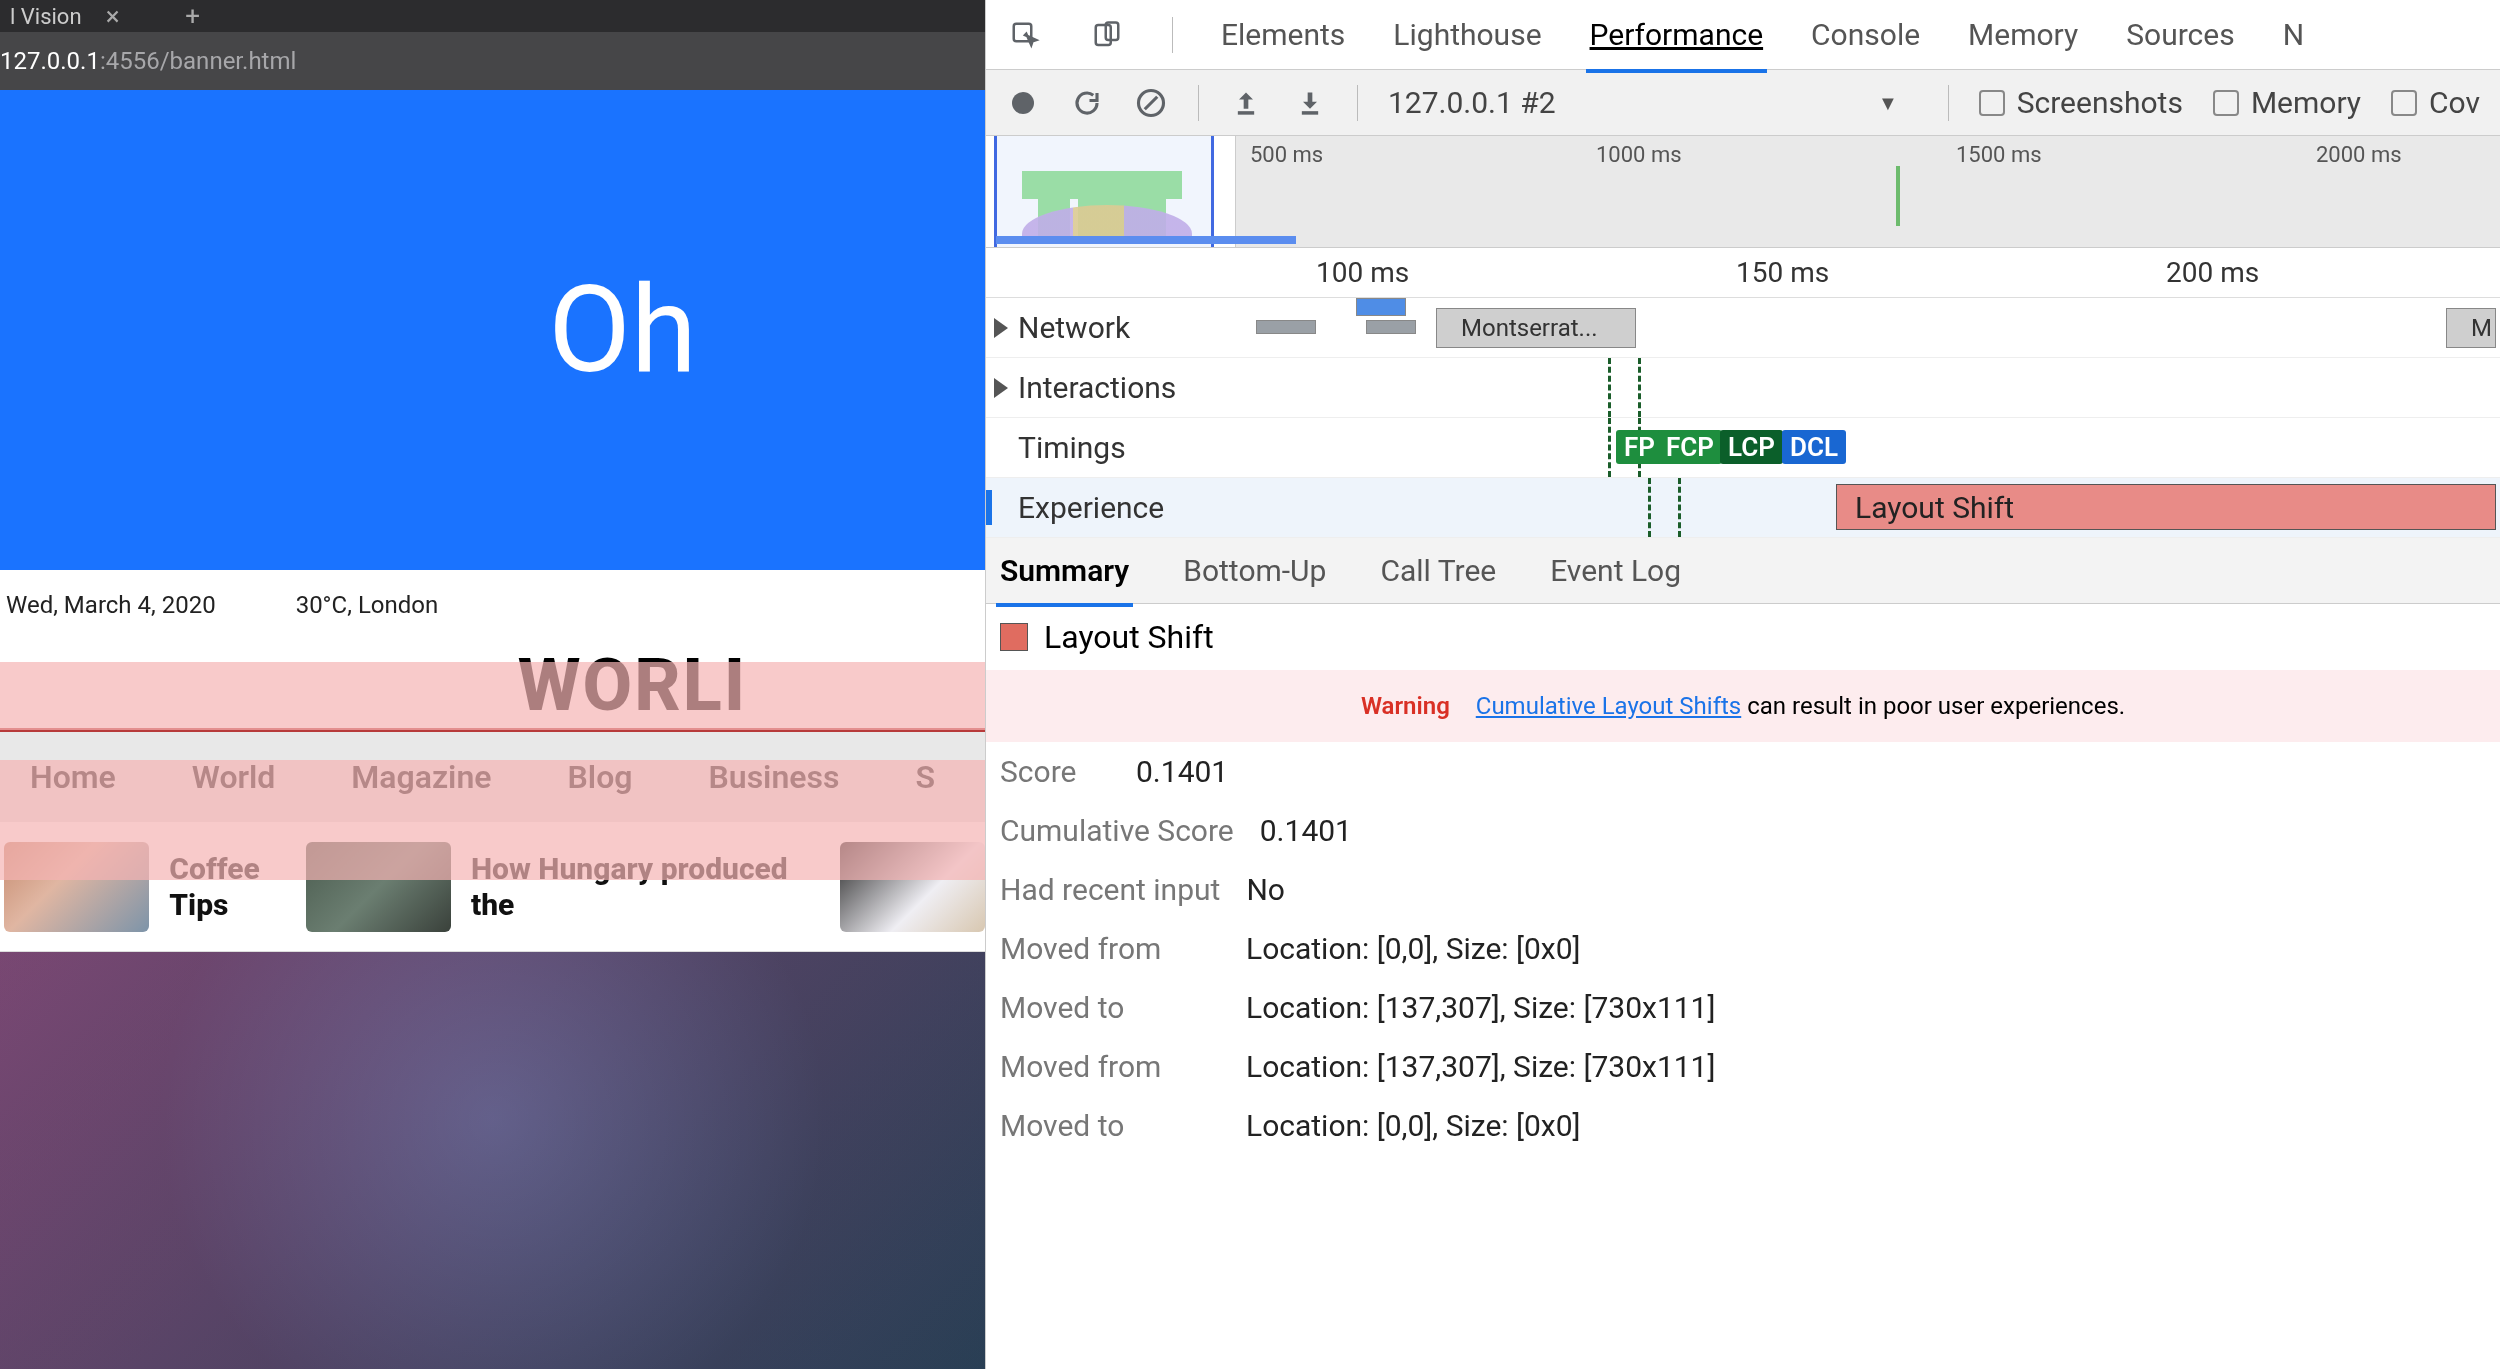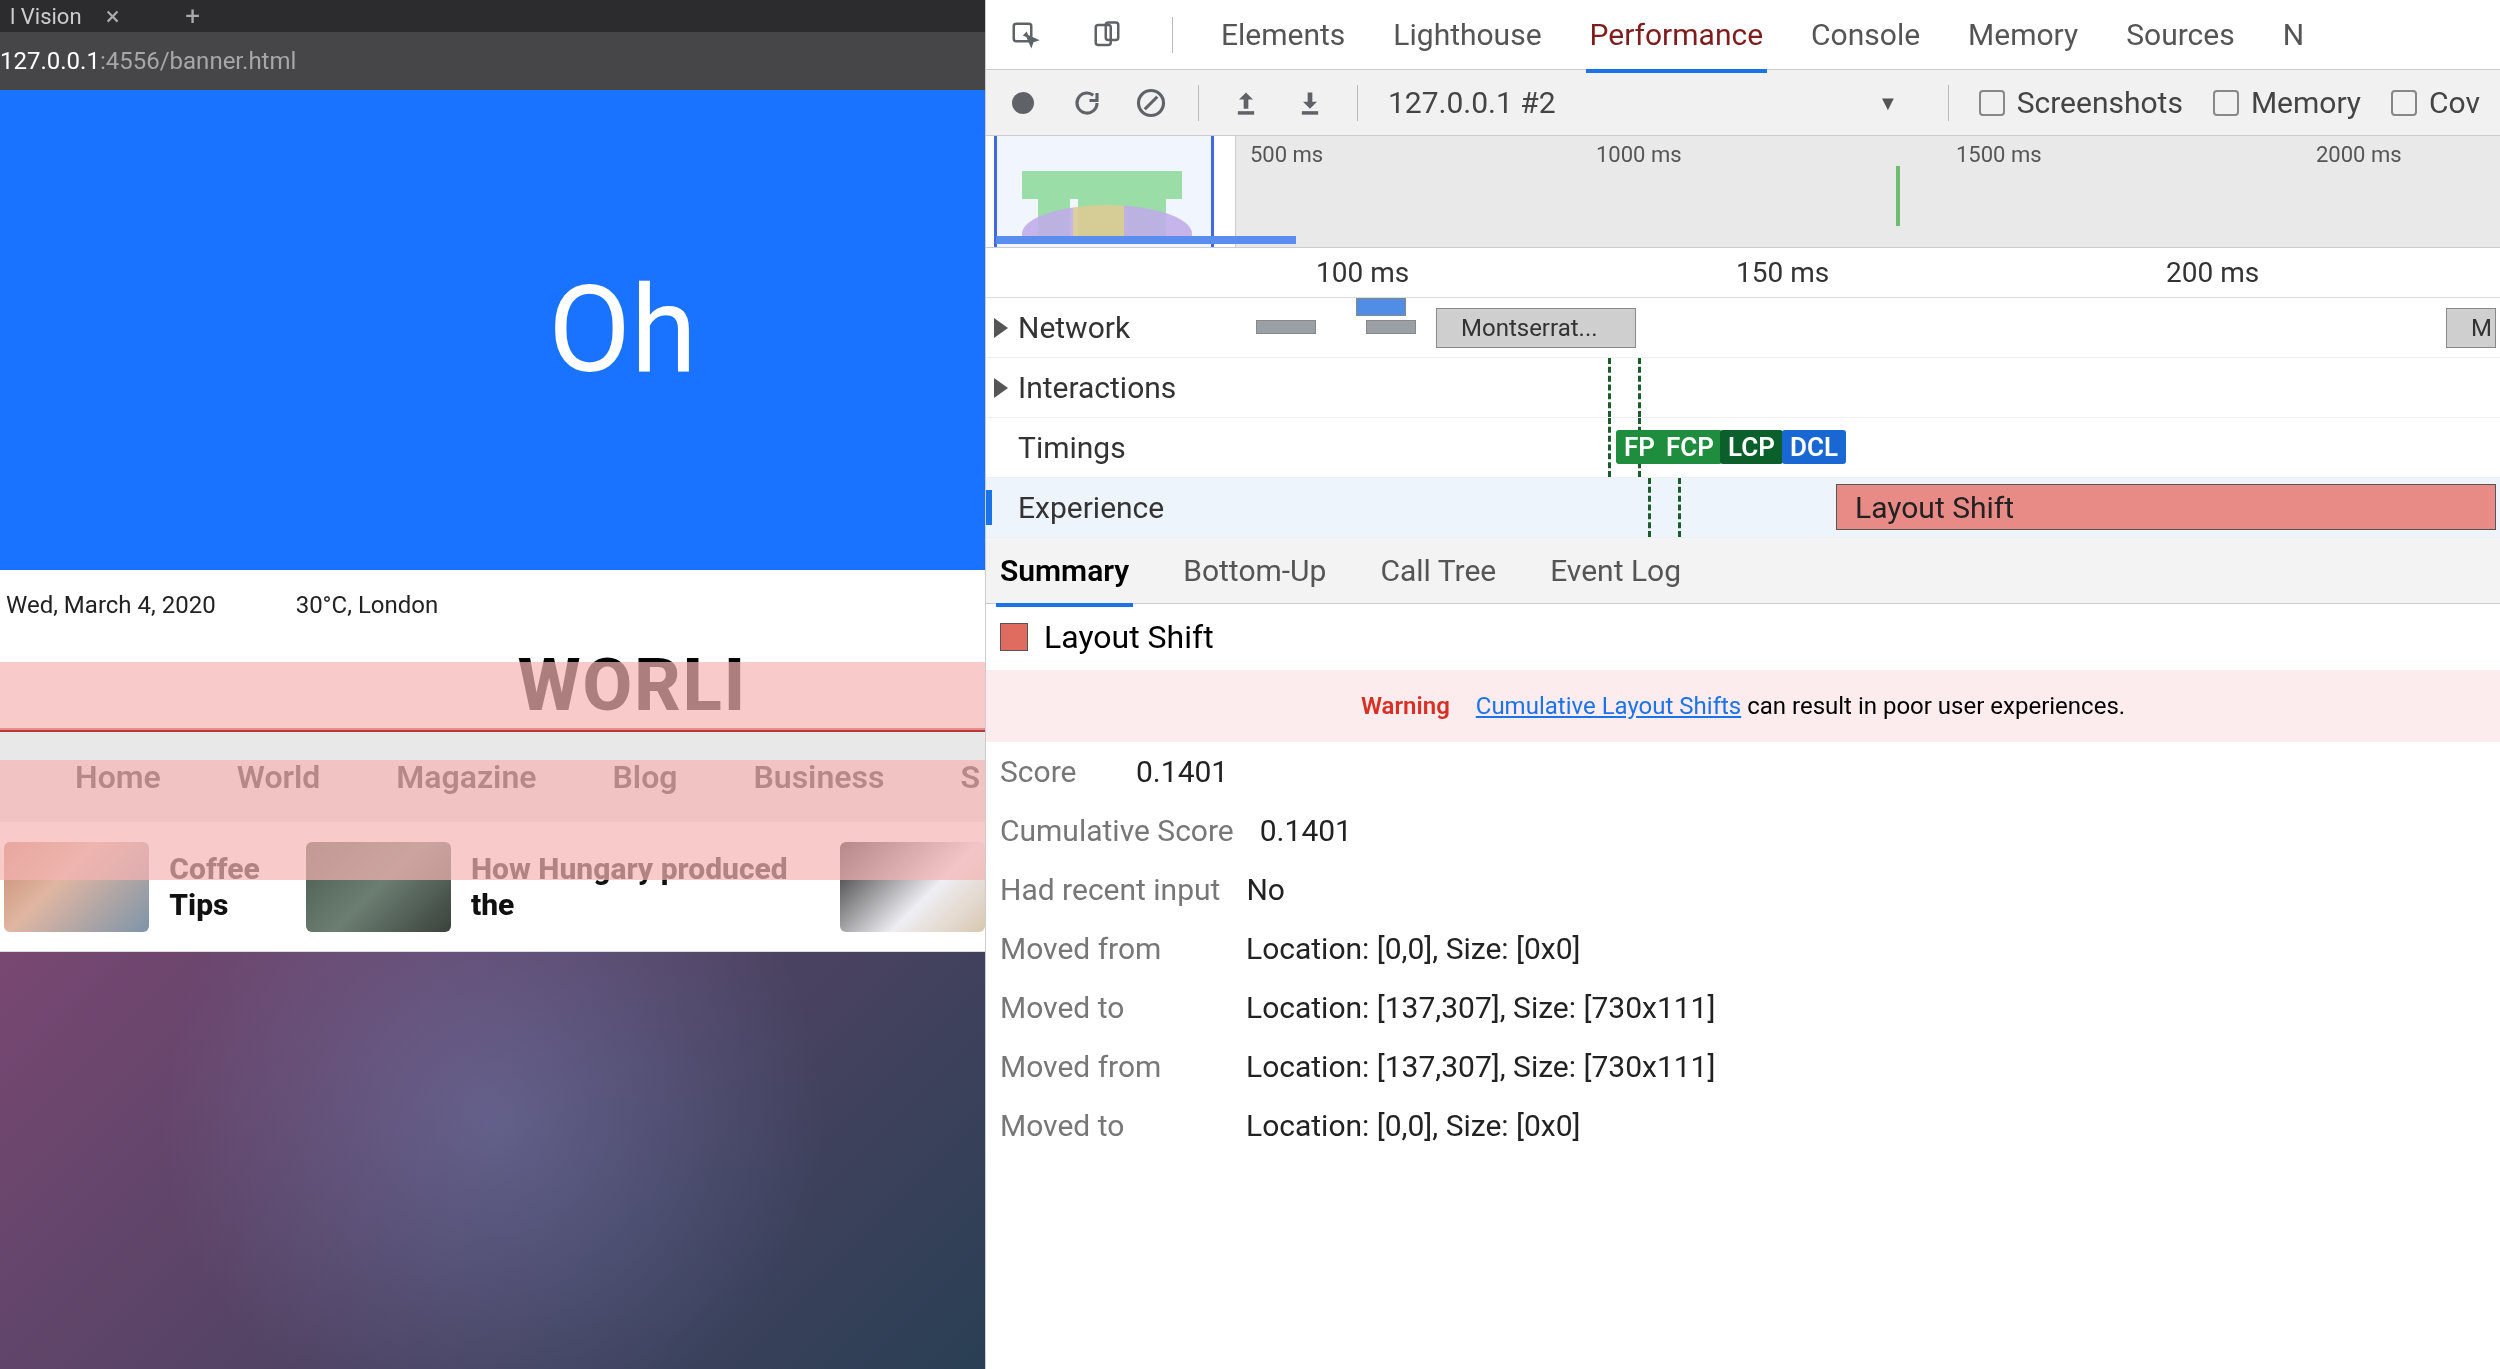--- a/index.html
+++ b/index.html
@@ -11,36 +11,36 @@
   .tab-label { padding: 0 8px; white-space: nowrap; }
   .tab-close, .tab-new { width: 30px; height: 30px; display: inline-flex; align-items: center; justify-content: center; cursor: pointer; color: #aaa; font-size: 26px; }
   .url-bar { height: 58px; background: #464648; display: flex; align-items: center; padding-left: 0; font-size: 24px; }
   .url-host { color: #fff; }
   .url-path { color: #a7a7aa; }
   .banner { height: 480px; background: #1a73ff; display: flex; align-items: center; justify-content: center; color: #fff; font-size: 120px; font-weight: 400; }
   .banner span { margin-left: 260px; }
   .newsbar { height: 70px; background: #fff; display: flex; align-items: center; padding-left: 6px; gap: 80px; color: #222; font-size: 24px; }
   .title-row { height: 80px; display: flex; align-items: flex-end; justify-content: center; font-size: 72px; font-weight: 800; color: #000; letter-spacing: 2px; margin-top: 8px; }
   .title-row span { position: relative; left: 140px; }
-  .nav { background: #e8e8e8; height: 94px; display: flex; align-items: center; gap: 76px; padding-left: 75px; font-size: 32px; font-weight: 600; color: #222; border-top: 4px solid #b73a3a; }
+  .nav { background: #e8e8e8; height: 94px; display: flex; align-items: center; gap: 76px; padding-left: 30px; font-size: 32px; font-weight: 600; color: #222; border-top: 4px solid #b73a3a; }
   .highlight-overlay { position: absolute; background: #f5b4b4; opacity: .7; }
   .ov-title { left:0; top: 662px; height: 68px; width: 100%; }
   .ov-nav { left:0; top: 760px; height: 120px; width: 100%; }
   .strip { height: 130px; display: flex; align-items: center; gap: 20px; padding-left: 4px; border-bottom: 1px solid #ddd; }
   .thumb { width: 150px; height: 90px; border-radius: 6px; background: linear-gradient(135deg,#c58a6e 0%,#e0b6a2 40%,#7d94a9 100%); }
   .thumb.v2 { background: linear-gradient(135deg,#4a5b4e 0%,#6b7e71 50%,#3a413b 100%); }
   .thumb.v3 { background: linear-gradient(135deg,#222 0%,#efeef3 60%,#d8c7b0 100%); }
   .headline { font-size: 30px; font-weight: 800; color: #111; line-height: 1.2; }
   .hero { flex: 1; background: radial-gradient(circle at 50% 40%, #2a4260 0%, #14202c 60%), linear-gradient(135deg,#6d2d55,#172331); background-blend-mode: screen; }
   
   .devtools { flex: 1; height: 100%; display: flex; flex-direction: column; background: #fff; border-left: 1px solid #ccc; }
   .dt-row { display: flex; align-items: center; height: 70px; border-bottom: 1px solid #ccc; font-size: 30px; color: #555; }
   .dt-panels { gap: 48px; padding: 0 22px; }
   .dt-panels .p { cursor: pointer; }
-  .p.active { color: #7f1d1d; position: relative; }
+  .p.active { color: #000000; position: relative; text-decoration: underline; }
   .p.active::after { content:""; position:absolute; left:-4px; right:-4px; bottom:-21px; height:4px; background:#1a73e8; }
   .dt-tools { height: 66px; gap: 30px; padding: 0 20px; background: #f1f1f1; }
   .ico { width: 34px; height: 34px; display: inline-flex; align-items: center; justify-content: center; cursor: pointer; color: #5f6368; }
   .vsep { width:1px; height:36px; background:#bbb; }
   .sel { display: flex; align-items: center; gap: 10px; color: #444; font-size: 30px; flex:1; }
   .chev { font-size: 20px; margin-left:auto; padding-right:20px; color:#555; }
   .chk { display: flex; align-items: center; gap: 12px; color: #444; }
   .chkbox { width:26px; height:26px; border:2px solid #888; border-radius:4px; }
   .overview { height: 112px; position: relative; border-bottom:1px solid #ccc; background:#e9e9e9; display:flex; }
   .minimap { width: 250px; height: 100%; background: #fff; position: relative; border-right:1px solid #ccc; }

